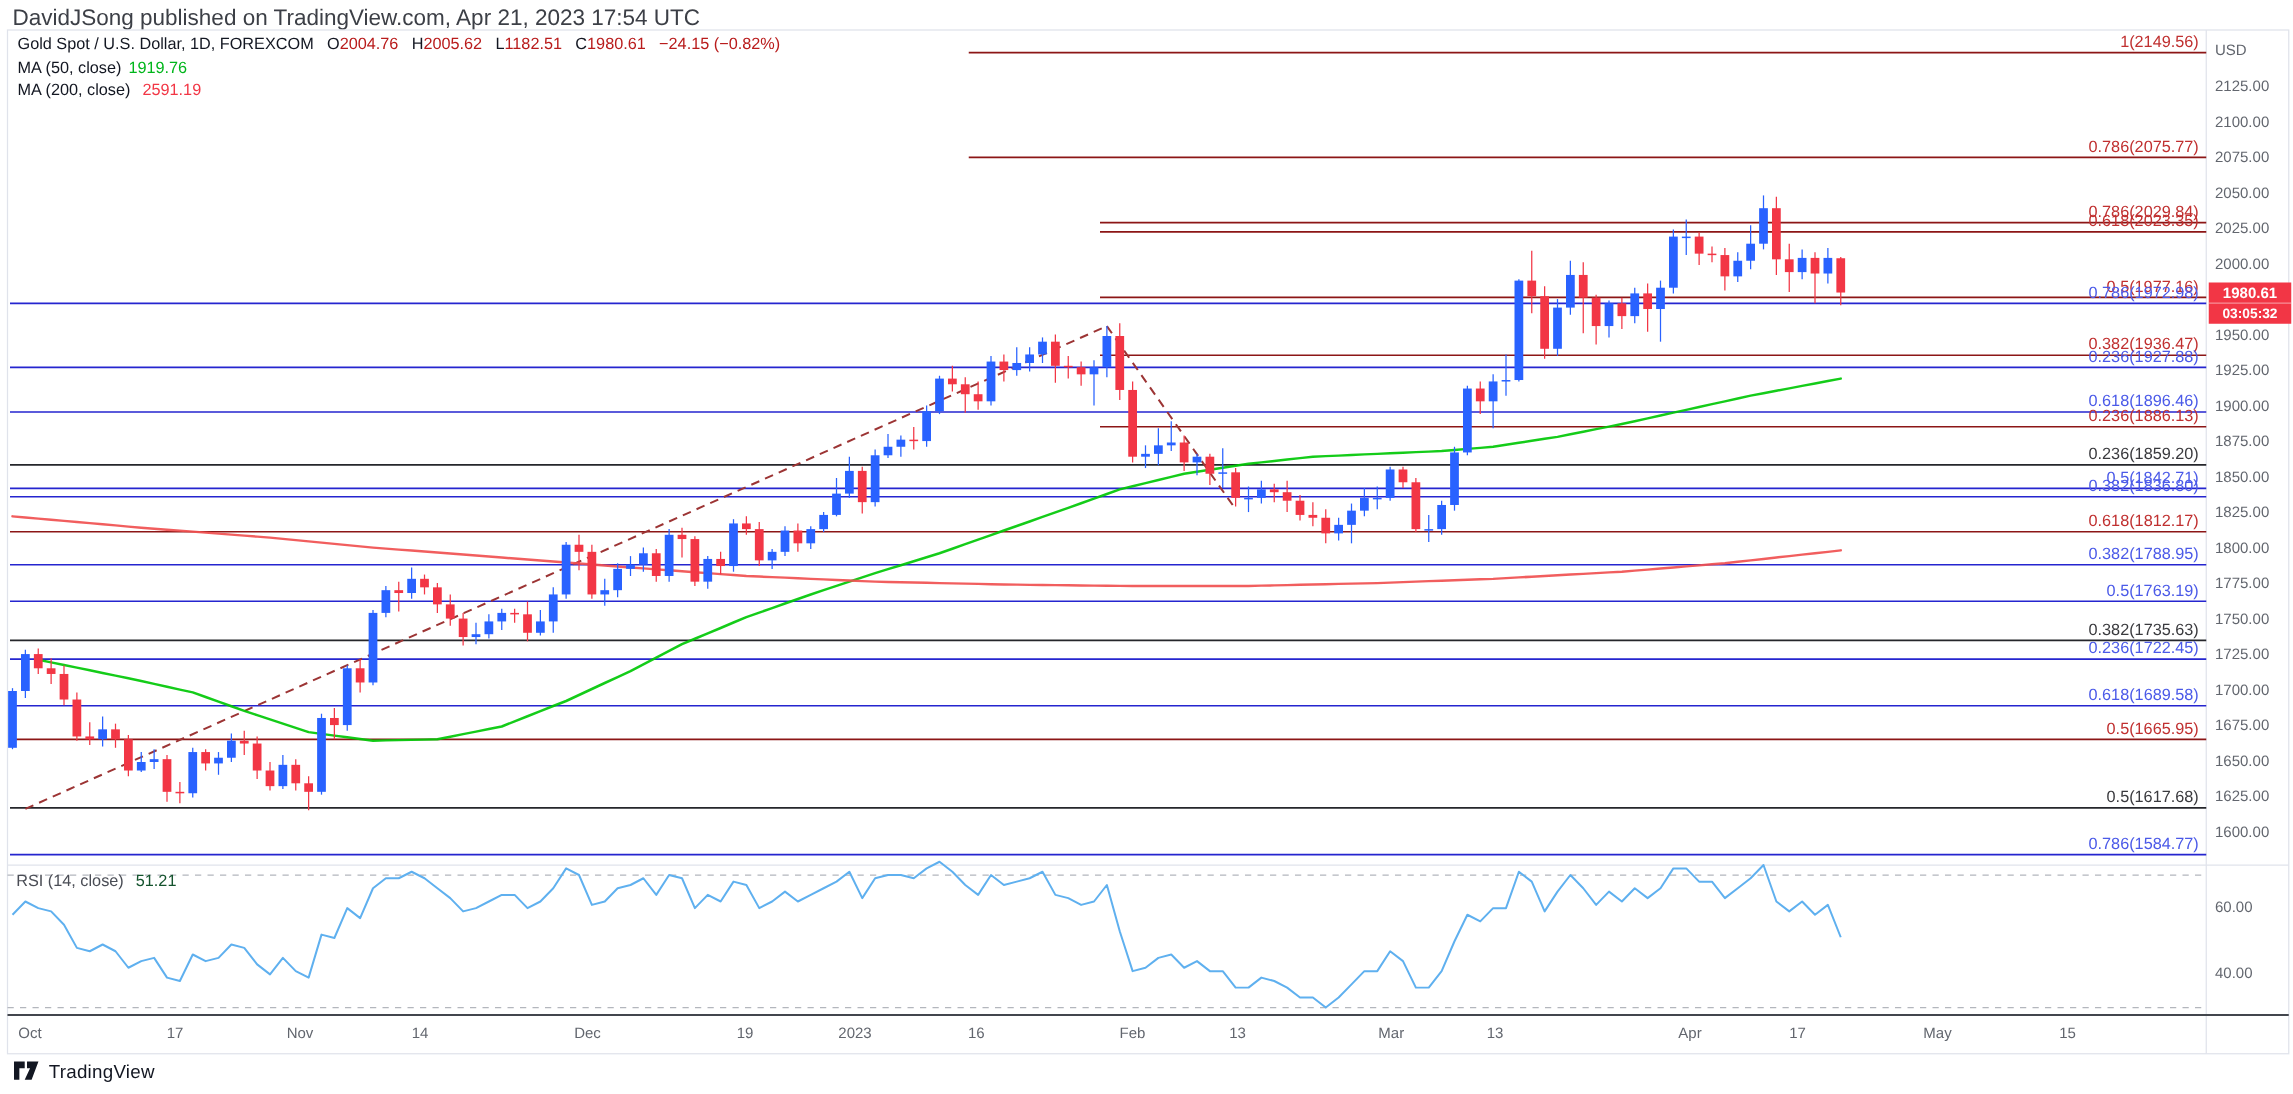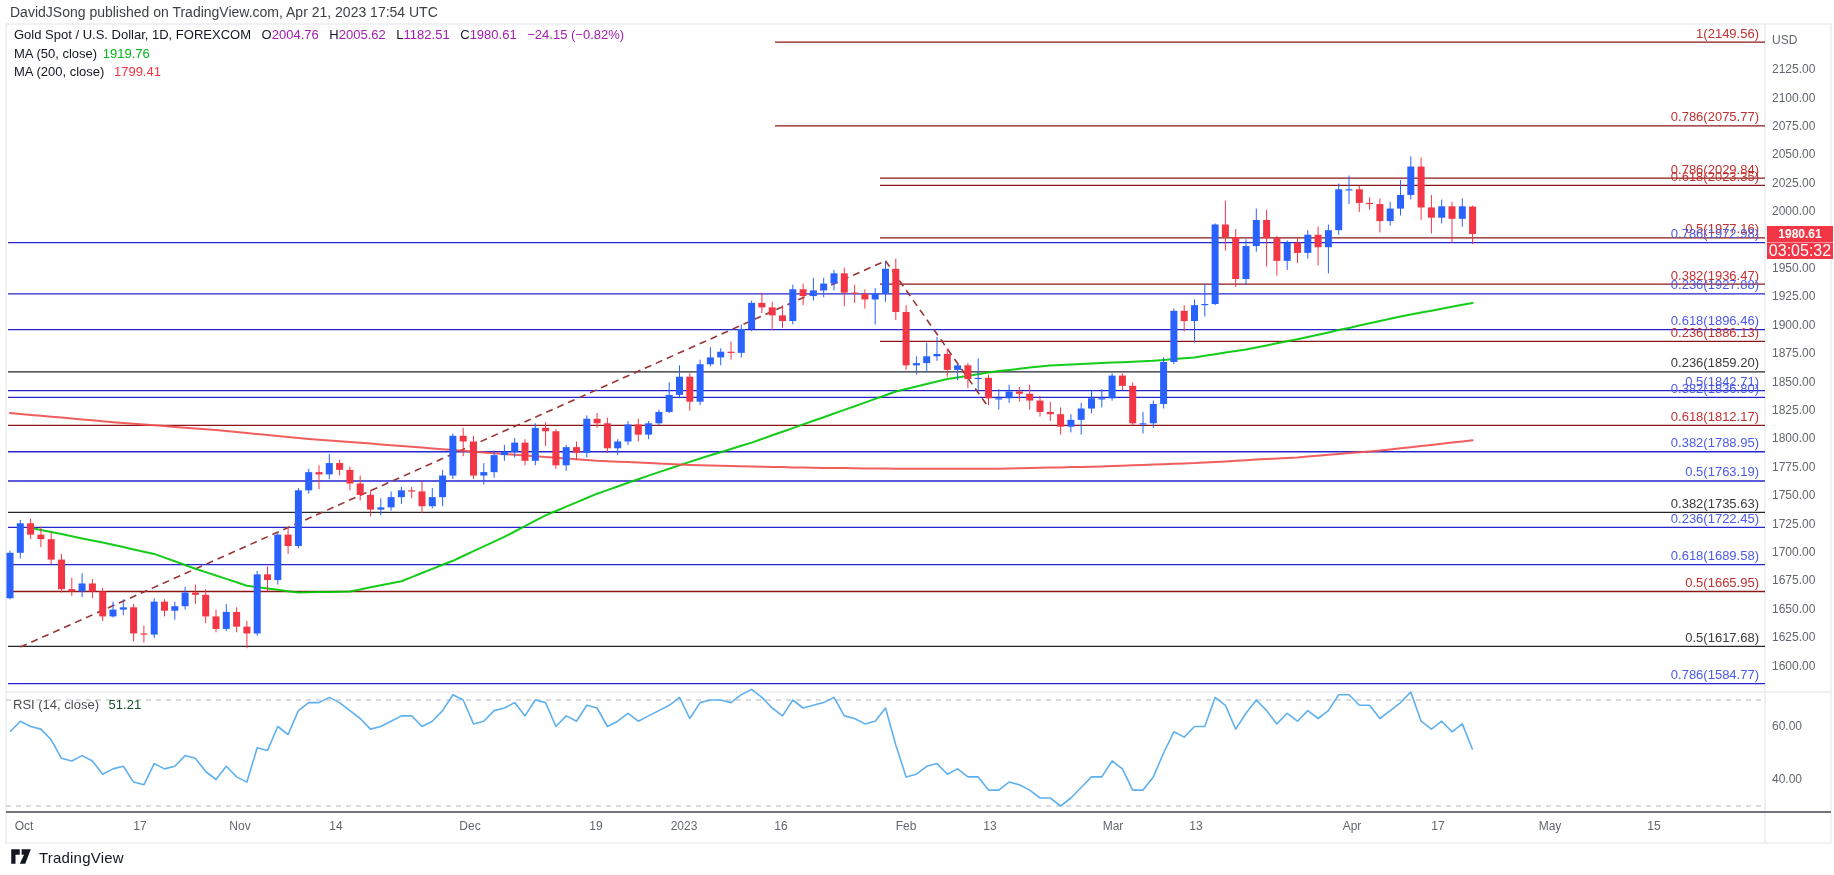--- a/index.html
+++ b/index.html
@@ -1,33 +1,33 @@
 <!DOCTYPE html>
 <html><head>
 <meta charset="utf-8">
 <style>
   html,body{margin:0;padding:0;background:#ffffff;}
   body{width:1834px;height:875px;position:relative;overflow:hidden;
        font-family:"Liberation Sans",sans-serif;-webkit-font-smoothing:antialiased;}
   .abs{position:absolute;}
-  #publish-line{left:10px;top:4px;font-size:14px;color:#3c3f46;}
+  #publish-line{left:10px;top:4px;font-size:18px;color:#3c3f46;}
   #chart-svg{left:0;top:0;}
   .legend{left:14px;font-size:13px;color:#131722;white-space:nowrap;}
   #legend-row1{top:27px;}
   #legend-row2{top:46px;}
   #legend-row3{top:64px;}
   .ohlc-letter{color:#131722;margin-left:7px;}
-  .ohlc-val{color:#a21caf;}
+  .ohlc-val{color:#b91c1c;}
   .ma50-val{color:#089981;color:#00b61b;margin-left:2px;}
   .ma200-val{color:#F23645;margin-left:6px;}
   #rsi-legend{left:13px;top:697px;font-size:13px;color:#4a4d55;}
   #rsi-legend .rsi-val{color:#14532d;margin-left:6px;}
   #price-badge{left:1767px;width:66px;background:#F23645;color:#fff;text-align:center;
                font-size:12px;font-weight:bold;line-height:16px;z-index:5;}
-  #price-countdown{font-weight:normal;font-size:16px;border-top:1px solid rgba(255,255,255,.45);}
+  #price-countdown{font-weight:bold;font-size:11px;border-top:1px solid rgba(255,255,255,.45);}
   #watermark{left:10px;top:847px;display:flex;align-items:flex-end;gap:7px;}
   #watermark span{font-size:15px;color:#131722;font-weight:500;letter-spacing:.2px;}
 </style>
 </head>
 <body>
 
 <div class="abs" id="publish-line">DavidJSong published on TradingView.com, Apr 21, 2023 17:54 UTC</div>
 
 <svg id="chart-svg" class="abs" width="1834" height="875">
     <rect x="6" y="24" width="1825" height="819" fill="none" stroke="#E0E3EB" stroke-width="1"></rect>
@@ -421,21 +421,21 @@
   <span class="ohlc-letter">L</span><span class="ohlc-val">1182.51</span>
   <span class="ohlc-letter">C</span><span class="ohlc-val">1980.61</span>
   <span class="ohlc-val" style="margin-left:7px">−24.15 (−0.82%)</span>
 </div>
 <div class="abs legend" id="legend-row2">
   <span>MA (50, close)</span>
   <span class="ma50-val">1919.76</span>
 </div>
 <div class="abs legend" id="legend-row3">
   <span>MA (200, close)</span>
-  <span class="ma200-val">1799.41</span>
+  <span class="ma200-val">2591.19</span>
 </div>
 
 <div class="abs" id="rsi-legend">
   <span>RSI (14, close)</span>
   <span class="rsi-val">51.21</span>
 </div>
 
 <div class="abs" id="price-badge" style="top: 226.027px;">
   <div>1980.61</div>
   <div id="price-countdown">03:05:32</div>

